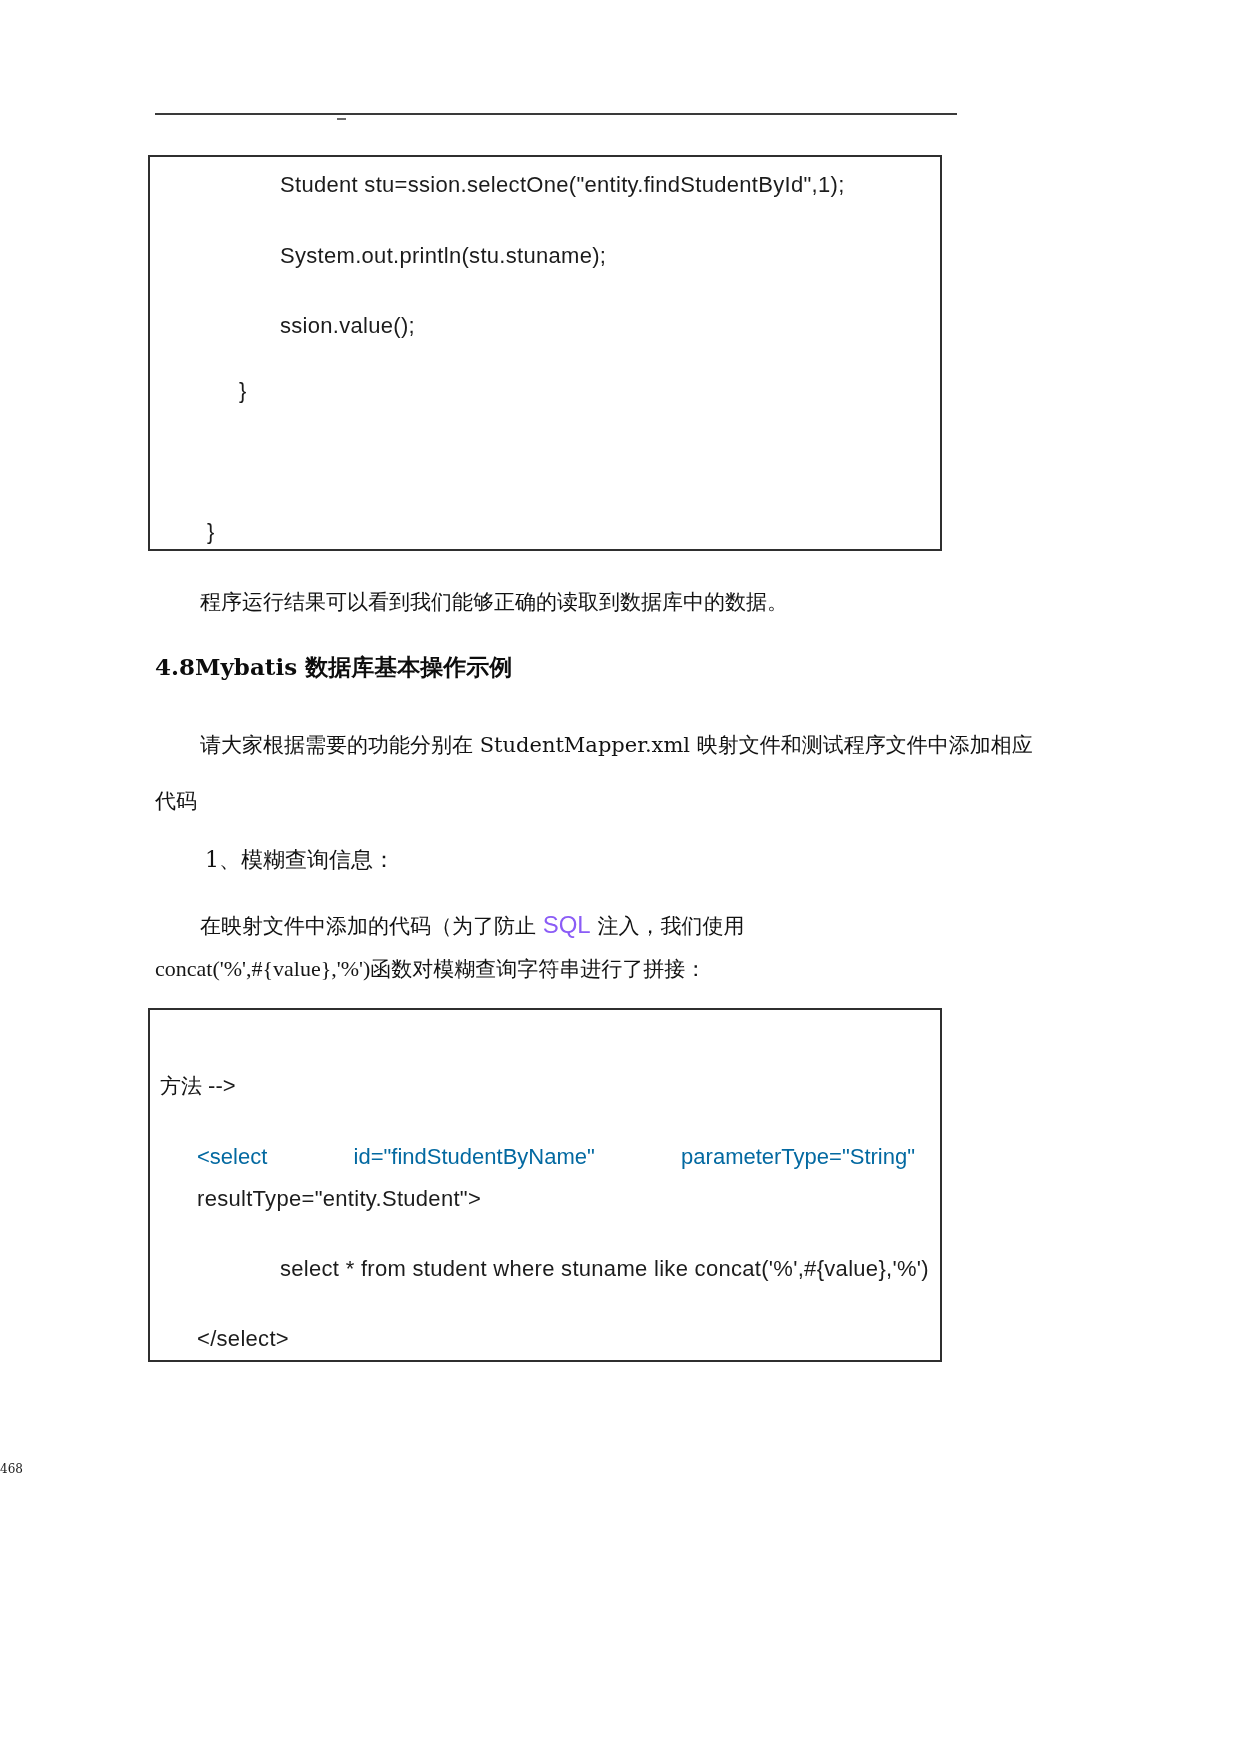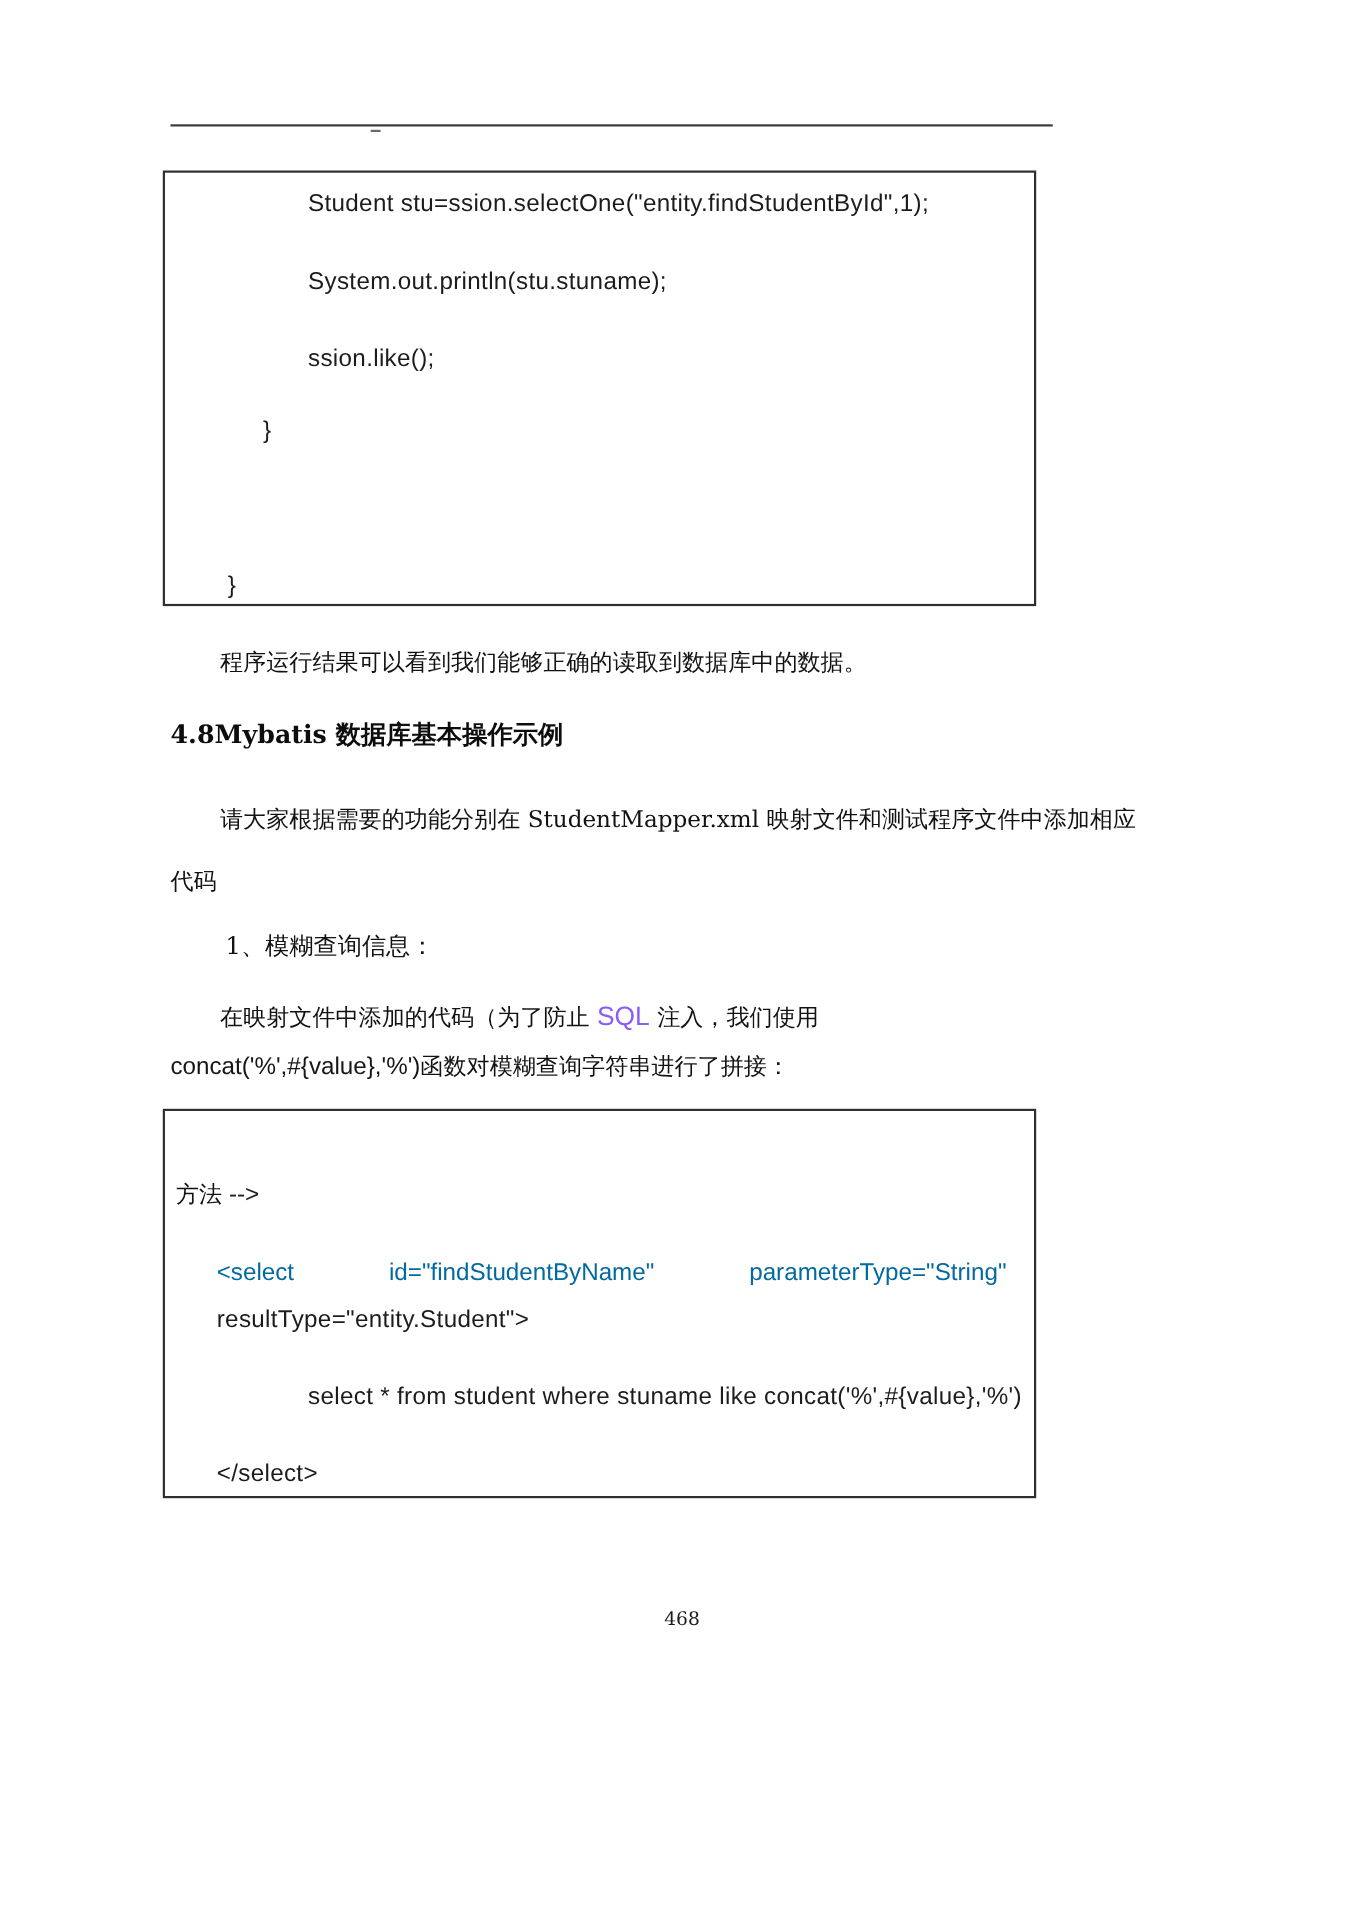--- a/index.html
+++ b/index.html
@@ -43,21 +43,21 @@
   }
 
   
   .cn {
     font-family: "DejaVu Serif", "Liberation Serif", serif;
     font-size: 21px;
     color: #121212;
     white-space: nowrap;
   }
   .cn-inline-code {
-    font-family: Liberation Sans, sans-serif;
+    font-family: Liberation Serif, serif;
     font-size: 22px;
     color: #161616;
   }
   .cn-inline-sql {
     font-family: "Liberation Sans", sans-serif;
     font-size: 24px;
     color: #8b5cf6;
   }
 
   .section-heading {
@@ -76,36 +76,36 @@
     font-family: "Liberation Sans", sans-serif;
     font-size: 22px;
     color: #0369a1;
     white-space: nowrap;
   }
 
   .mixed-line span { vertical-align: baseline; }
 
   .page-number {
     left: 0; top: 1462px; width: 1240px;
-    text-align: center;
+    text-align: left;
     font-family: "DejaVu Serif", "Liberation Serif", serif;
-    font-size: 17px;
+    font-size: 12px;
     color: #1a1a1a;
   }
 </style>
 </head>
 <body>
 
 <div class="abs top-rule"></div>
 <div class="abs top-rule-tick"></div>
 
 <div class="abs code-box code-box-1">
   <div class="code-line" style="left:130px; top:15px;">Student stu=ssion.selectOne("entity.findStudentById",1);</div>
   <div class="code-line" style="left:130px; top:86px;">System.out.println(stu.stuname);</div>
-  <div class="code-line" style="left:130px; top:156px;">ssion.like();</div>
+  <div class="code-line" style="left:130px; top:156px;">ssion.value();</div>
   <div class="code-line" style="left:89px; top:221px;">}</div>
   <div class="code-line" style="left:57px; top:362px;">}</div>
 </div>
 
 <div class="abs cn" style="left:200px; top:588px;">程序运行结果可以看到我们能够正确的读取到数据库中的数据。</div>
 
 <div class="abs section-heading" style="left:155px; top:652px;">4.8Mybatis 数据库基本操作示例</div>
 
 <div class="abs cn" style="left:200px; top:731px;">请大家根据需要的功能分别在 StudentMapper.xml 映射文件和测试程序文件中添加相应</div>
 <div class="abs cn" style="left:155px; top:787px;">代码</div>

